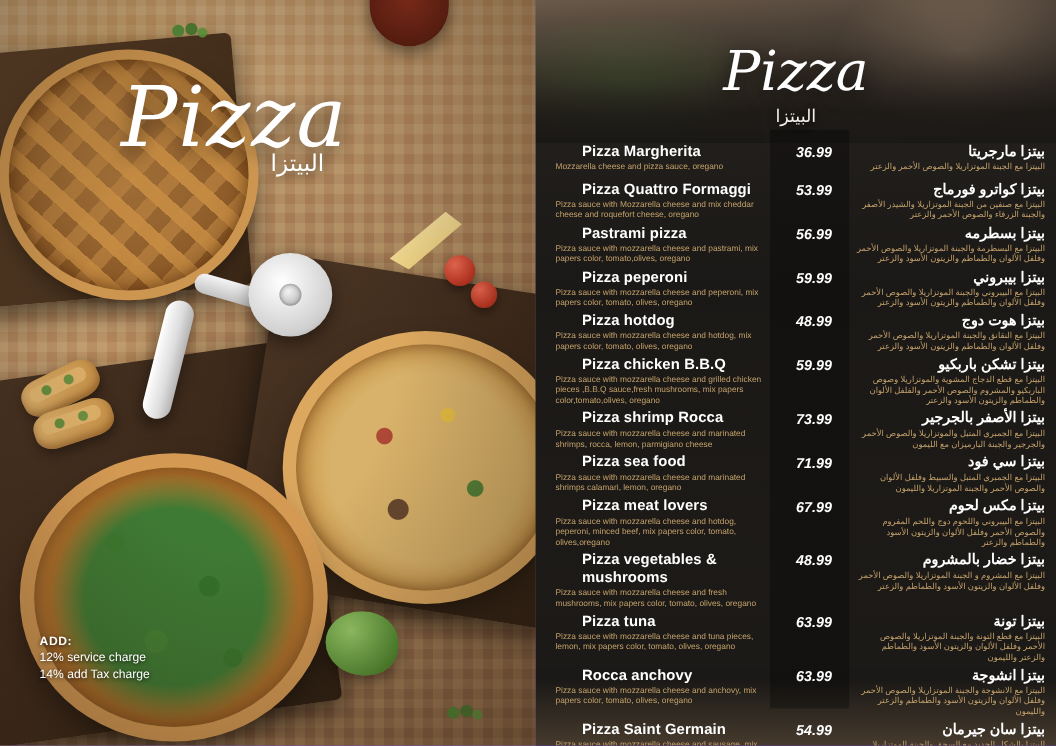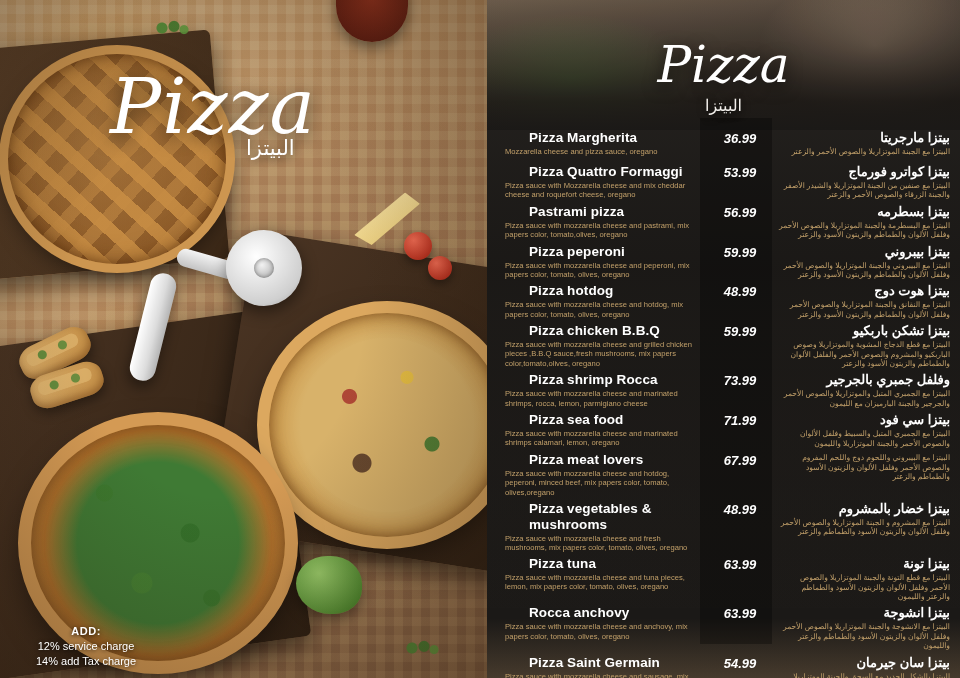--- a/index.html
+++ b/index.html
@@ -200,26 +200,25 @@
     position: absolute; left: 246px; top: 136px; z-index: 6;
     color: #fff;
     font-family: "DejaVu Sans", sans-serif;
     font-size: 21px;
     direction: rtl;
     text-shadow: 0 2px 10px rgba(0,0,0,.6);
   }
 
   
   .add-note {
-    position: absolute; left: 36px; top: 624px; z-index: 7;
+    position: absolute; left: 36px; top: 576px; z-index: 7;
     color: #ffffff;
     font-size: 11px;
     line-height: 15px;
     text-shadow: 0 1px 4px rgba(0,0,0,.8);
-    text-align: center;
   }
   .add-note .add-label { font-weight: bold; letter-spacing: .5px; }
 
   
   .menu-panel {
     position: absolute;
     left: 487px; top: 0;
     width: 473px; height: 678px;
     background:
       linear-gradient(180deg, rgba(30,28,26,.55) 0%, rgba(30,28,26,.9) 18%, rgba(26,24,22,.97) 40%, #17151300 100%),
@@ -450,21 +449,21 @@
             <div class="item-desc-ar">البيتزا مع قطع الدجاج المشوية والموتزاريلا وصوص الباربكيو والمشروم والصوص الأحمر والفلفل الألوان والطماطم والزيتون الأسود والزعتر</div>
           </div>
         </div>
         <div class="item">
           <div class="item-en">
             <div class="item-name">Pizza shrimp Rocca</div>
             <div class="item-desc">Pizza sauce with mozzarella cheese and marinated shrimps, rocca, lemon, parmigiano cheese</div>
           </div>
           <div class="item-price">73.99</div>
           <div class="item-ar">
-            <div class="item-name-ar">وفلفل جمبري بالجرجير</div>
+            <div class="item-name-ar">بيتزا الأصفر بالجرجير</div>
             <div class="item-desc-ar">البيتزا مع الجمبري المتبل والموتزاريلا والصوص الأحمر والجرجير والجبنة البارميزان مع الليمون</div>
           </div>
         </div>
         <div class="item">
           <div class="item-en">
             <div class="item-name">Pizza sea food</div>
             <div class="item-desc">Pizza sauce with mozzarella cheese and marinated shrimps calamari, lemon, oregano</div>
           </div>
           <div class="item-price">71.99</div>
           <div class="item-ar">
@@ -472,20 +471,21 @@
             <div class="item-desc-ar">البيتزا مع الجمبري المتبل والسبيط وفلفل الألوان والصوص الأحمر والجبنة الموتزاريلا والليمون</div>
           </div>
         </div>
         <div class="item">
           <div class="item-en">
             <div class="item-name">Pizza meat lovers</div>
             <div class="item-desc">Pizza sauce with mozzarella cheese and hotdog, peperoni, minced beef, mix papers color, tomato, olives,oregano</div>
           </div>
           <div class="item-price">67.99</div>
           <div class="item-ar">
+            <div class="item-name-ar">بيتزا مكس لحوم</div>
             <div class="item-desc-ar">البيتزا مع البيبروني واللحوم دوج واللحم المفروم والصوص الأحمر وفلفل الألوان والزيتون الأسود والطماطم والزعتر</div>
           </div>
         </div>
         <div class="item">
           <div class="item-en">
             <div class="item-name">Pizza vegetables &amp; mushrooms</div>
             <div class="item-desc">Pizza sauce with mozzarella cheese and fresh mushrooms, mix papers color, tomato, olives, oregano</div>
           </div>
           <div class="item-price">48.99</div>
           <div class="item-ar">

